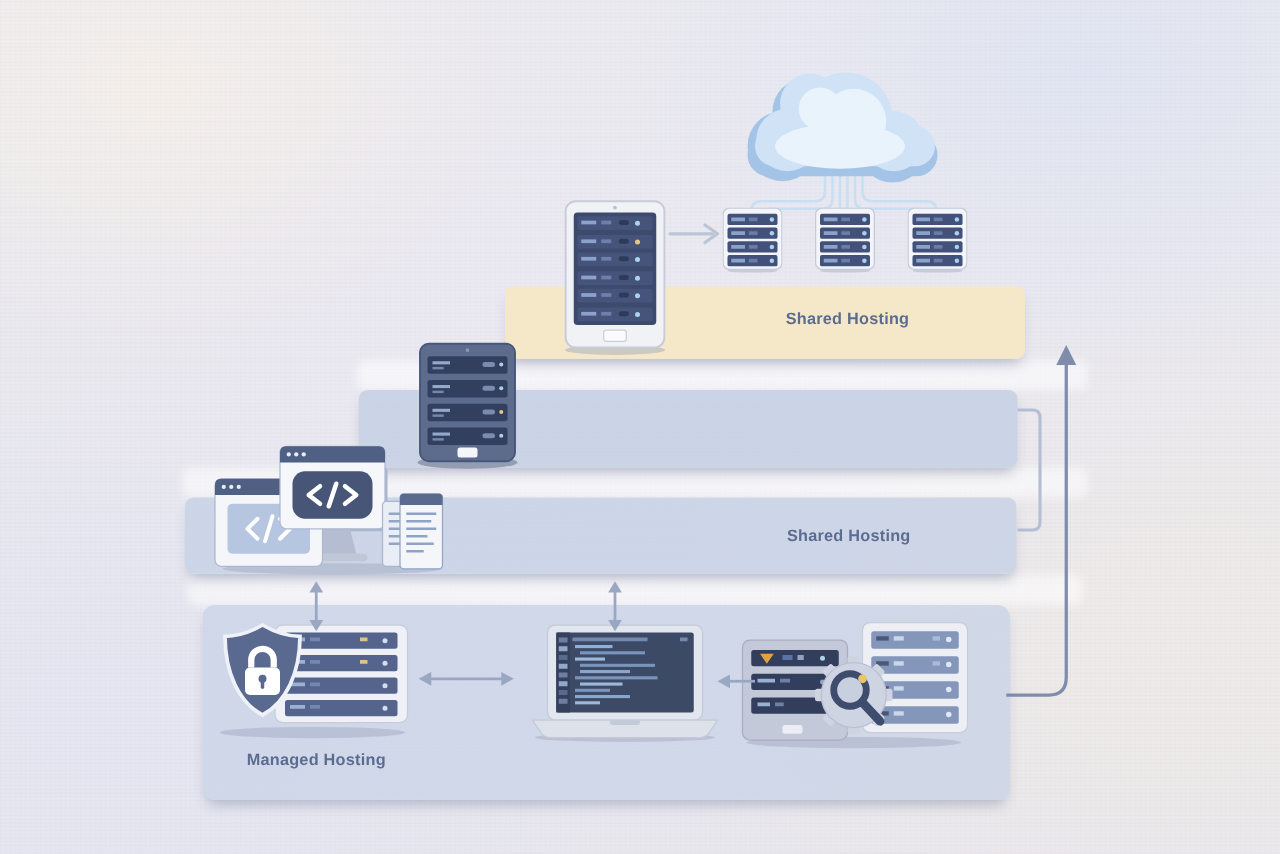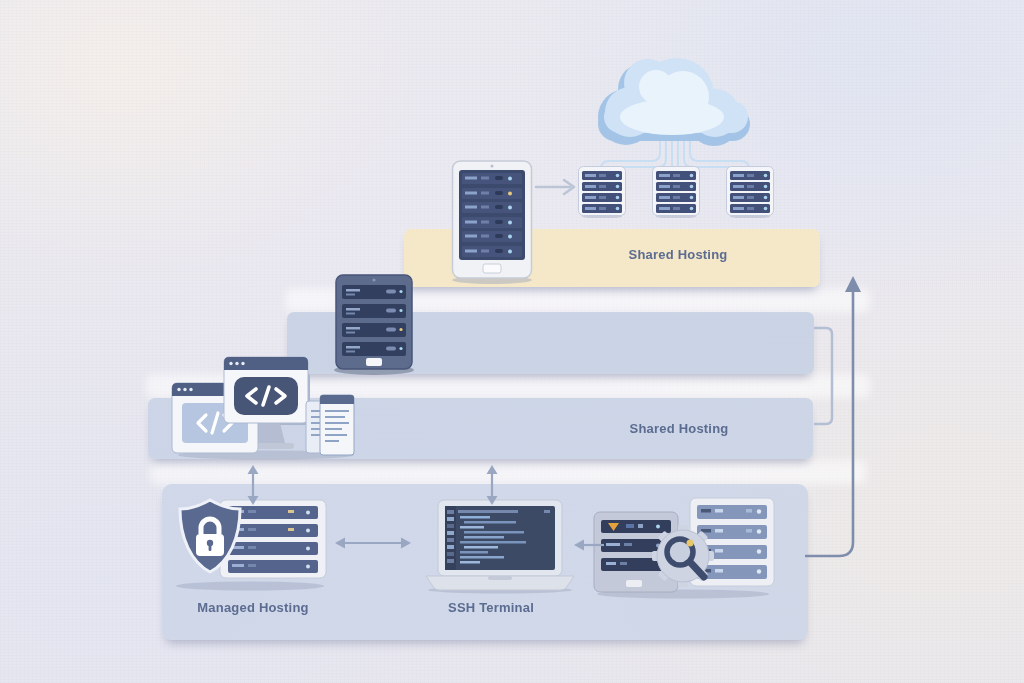--- a/index.html
+++ b/index.html
@@ -412,15 +412,14 @@
     <polygon points="58,6 50,22 66,22" fill="#7f8dac"></polygon>
   </svg>
 
   <svg class="ill" style="left:810px;top:320px" width="28" height="112" viewBox="0 0 28 112">
     <path d="M4 8 H16 Q22 8 22 14 V98 Q22 104 16 104 H4" stroke="#b3bed4" stroke-width="2.5" fill="none"></path>
   </svg>
 
   <div class="label" style="left:568px;top:247px">Shared Hosting</div>
   <div class="label" style="left:569px;top:421px">Shared Hosting</div>
   <div class="label" style="left:143px;top:600px">Managed Hosting</div>
-  <div class="label" style="left:381px;top:600px">SSH Terminal</div>
 
 </div>
 
 </body></html>

